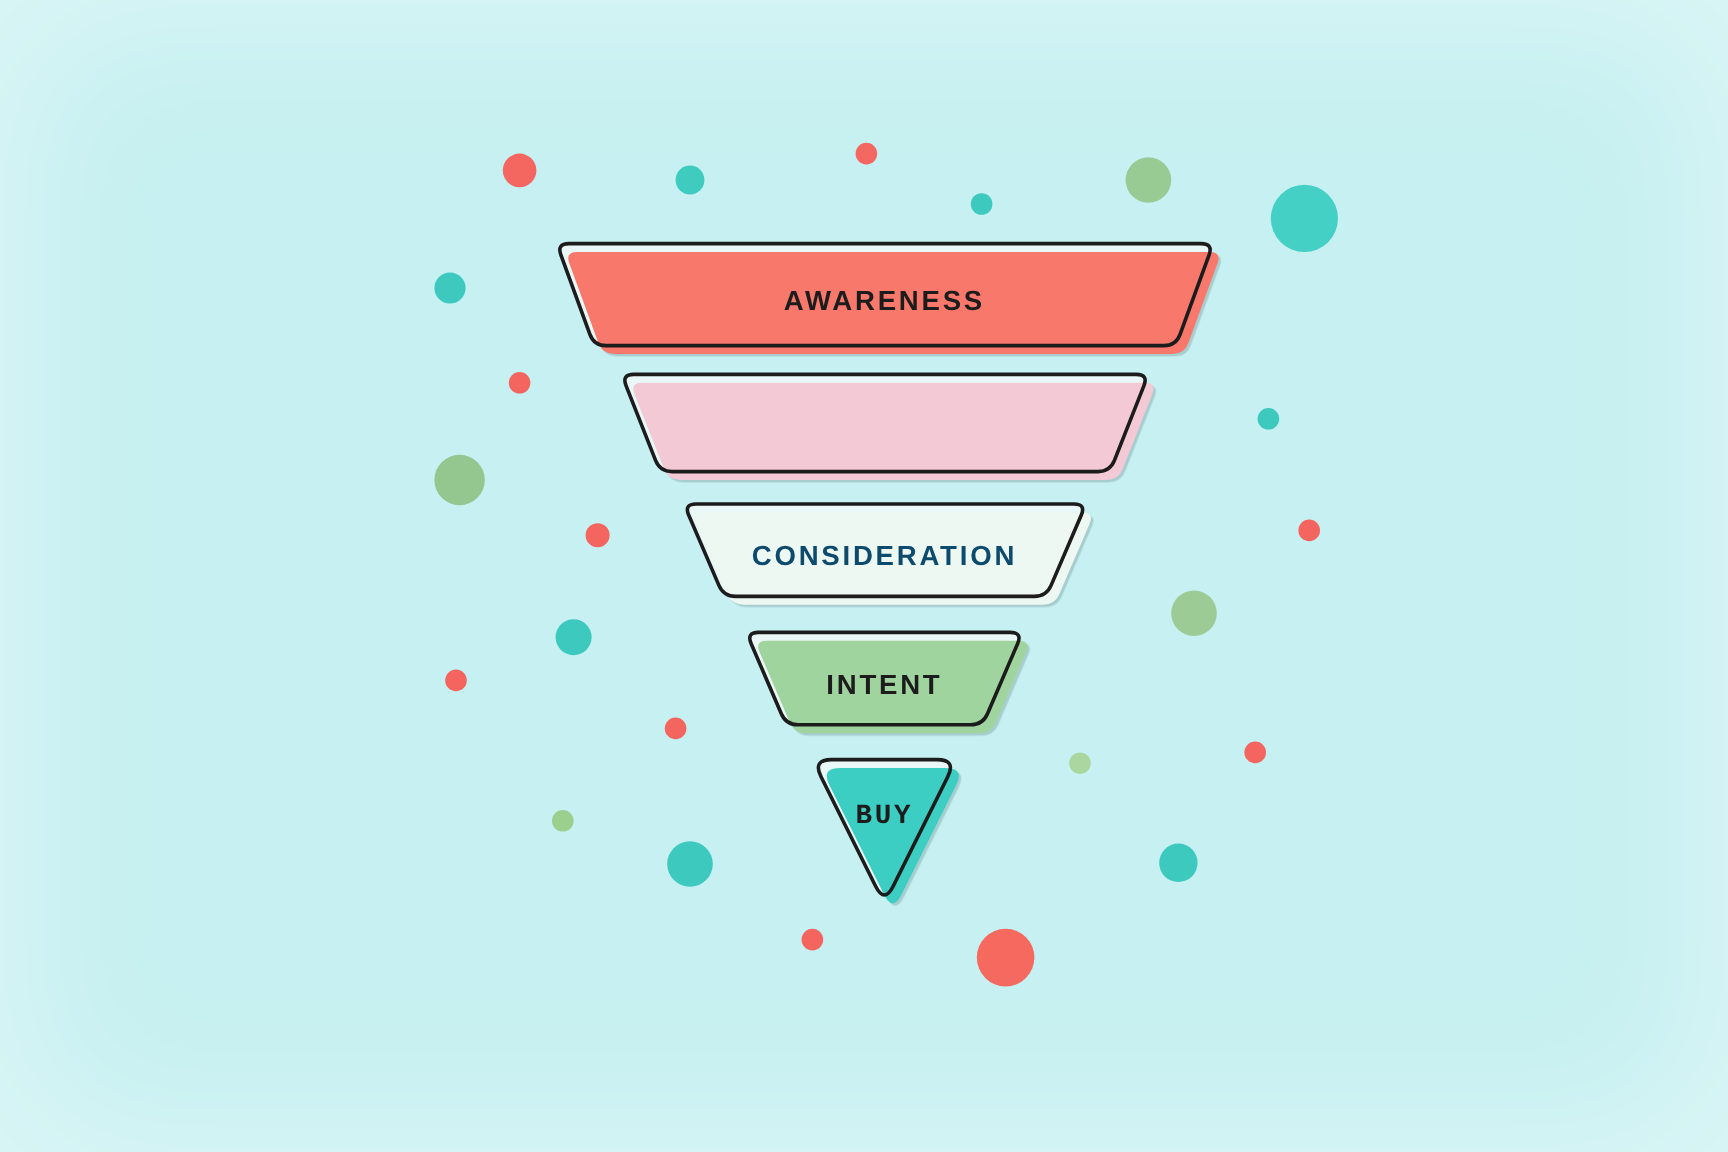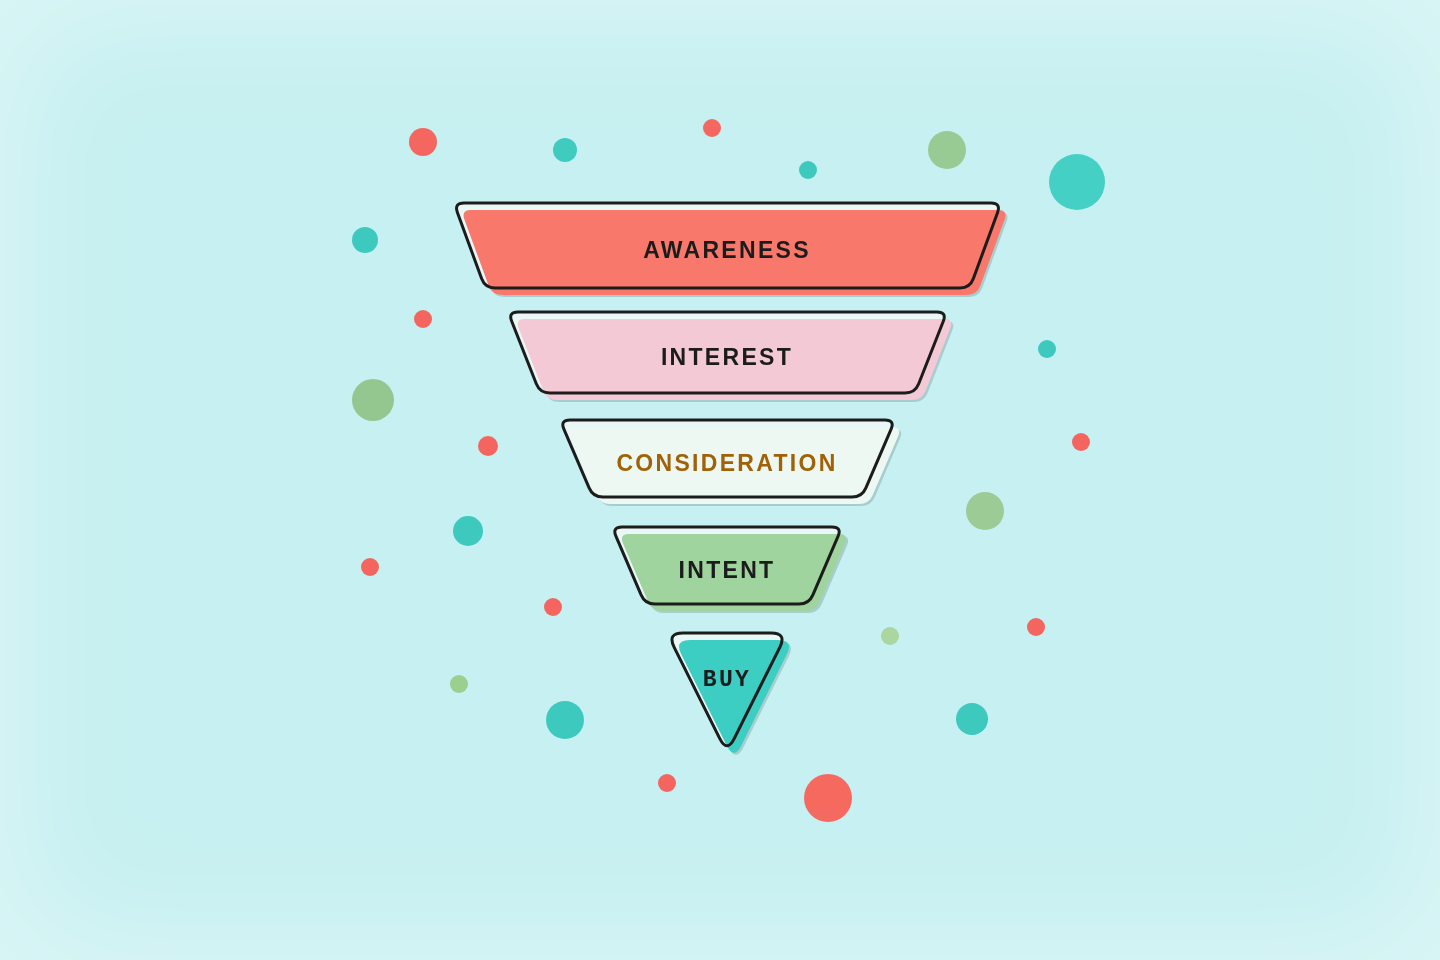--- a/index.html
+++ b/index.html
@@ -11,21 +11,21 @@
     overflow: hidden;
     font-family: "Liberation Sans", sans-serif;
   }
   .canvas::after {
     content: "";
     position: absolute;
     inset: 0;
     box-shadow: inset 0 0 140px 12px rgba(255,255,255,0.42);
     pointer-events: none;
   }
-  .layer { position: absolute; inset: 0; }
+  .layer { position: absolute; inset: 0; margin-left: 10px; }
   .dot { position: absolute; border-radius: 50%; }
   .stage { position: absolute; }
   .stage svg { display: block; overflow: visible; }
   .stage-fill { filter: drop-shadow(2.5px 2.5px 0.5px rgba(105,133,138,0.33)); }
   .stage-label {
     position: absolute;
     height: 28px;
     line-height: 28px;
     text-align: center;
     font-weight: 700;
@@ -71,29 +71,28 @@
         </svg>
       </div>
       <div class="stage-label" style="left: 453.5px; top: 235.5px; width: 547px; color: rgb(28, 28, 28);">AWARENESS</div>
       <div class="stage" style="left: 501.5px; top: 306px;">
         <svg width="458" height="100">
           <path d="M3.7,9.3Q0,0 10.0,0.0L429.0,0.0Q439,0 435.3,9.3L410.7,71.7Q407,81 397.0,81.0L42.0,81.0Q32,81 28.3,71.7Z" transform="translate(6,6)" fill="#EAF7F7"></path>
           <path d="M3.7,9.3Q0,0 10.0,0.0L429.0,0.0Q439,0 435.3,9.3L410.7,71.7Q407,81 397.0,81.0L42.0,81.0Q32,81 28.3,71.7Z" transform="translate(13,13)" fill="#F2C9D5" class="stage-fill"></path>
           <path d="M3.7,9.3Q0,0 10.0,0.0L429.0,0.0Q439,0 435.3,9.3L410.7,71.7Q407,81 397.0,81.0L42.0,81.0Q32,81 28.3,71.7Z" transform="translate(6,6)" fill="none" stroke="#1C1C1C" stroke-width="3" stroke-linejoin="round"></path>
         </svg>
       </div>
-      <div class="stage-label" style="left: 507.5px; top: 342.5px; width: 439px; color: rgb(28, 28, 28);">INTEREST</div>
       <div class="stage" style="left: 553.5px; top: 414px;">
         <svg width="354" height="96">
           <path d="M3.9,9.2Q0,0 10.0,0.0L325.0,0.0Q335,0 331.1,9.2L305.9,67.8Q302,77 292.0,77.0L43.0,77.0Q33,77 29.1,67.8Z" transform="translate(6,6)" fill="#EAF7F7"></path>
           <path d="M3.9,9.2Q0,0 10.0,0.0L325.0,0.0Q335,0 331.1,9.2L305.9,67.8Q302,77 292.0,77.0L43.0,77.0Q33,77 29.1,67.8Z" transform="translate(13,13)" fill="#EEF8F2" class="stage-fill"></path>
           <path d="M3.9,9.2Q0,0 10.0,0.0L325.0,0.0Q335,0 331.1,9.2L305.9,67.8Q302,77 292.0,77.0L43.0,77.0Q33,77 29.1,67.8Z" transform="translate(6,6)" fill="none" stroke="#1C1C1C" stroke-width="3" stroke-linejoin="round"></path>
         </svg>
       </div>
-      <div class="stage-label" style="left: 559.5px; top: 448.5px; width: 335px; color: #a16207;">CONSIDERATION</div>
+      <div class="stage-label" style="left: 559.5px; top: 448.5px; width: 335px; color: #0c4a6e;">CONSIDERATION</div>
       <div class="stage" style="left: 606px; top: 521px;">
         <svg width="249" height="96">
           <path d="M3.9,9.2Q0,0 10.0,0.0L220.0,0.0Q230,0 226.1,9.2L200.9,67.8Q197,77 187.0,77.0L43.0,77.0Q33,77 29.1,67.8Z" transform="translate(6,6)" fill="#EAF7F7"></path>
           <path d="M3.9,9.2Q0,0 10.0,0.0L220.0,0.0Q230,0 226.1,9.2L200.9,67.8Q197,77 187.0,77.0L43.0,77.0Q33,77 29.1,67.8Z" transform="translate(13,13)" fill="#A0D49F" class="stage-fill"></path>
           <path d="M3.9,9.2Q0,0 10.0,0.0L220.0,0.0Q230,0 226.1,9.2L200.9,67.8Q197,77 187.0,77.0L43.0,77.0Q33,77 29.1,67.8Z" transform="translate(6,6)" fill="none" stroke="#1C1C1C" stroke-width="3" stroke-linejoin="round"></path>
         </svg>
       </div>
       <div class="stage-label" style="left: 612px; top: 555.5px; width: 230px; color: rgb(28, 28, 28);">INTENT</div>
       <div class="stage" style="left: 661px; top: 627px;">
         <svg width="139" height="139">

